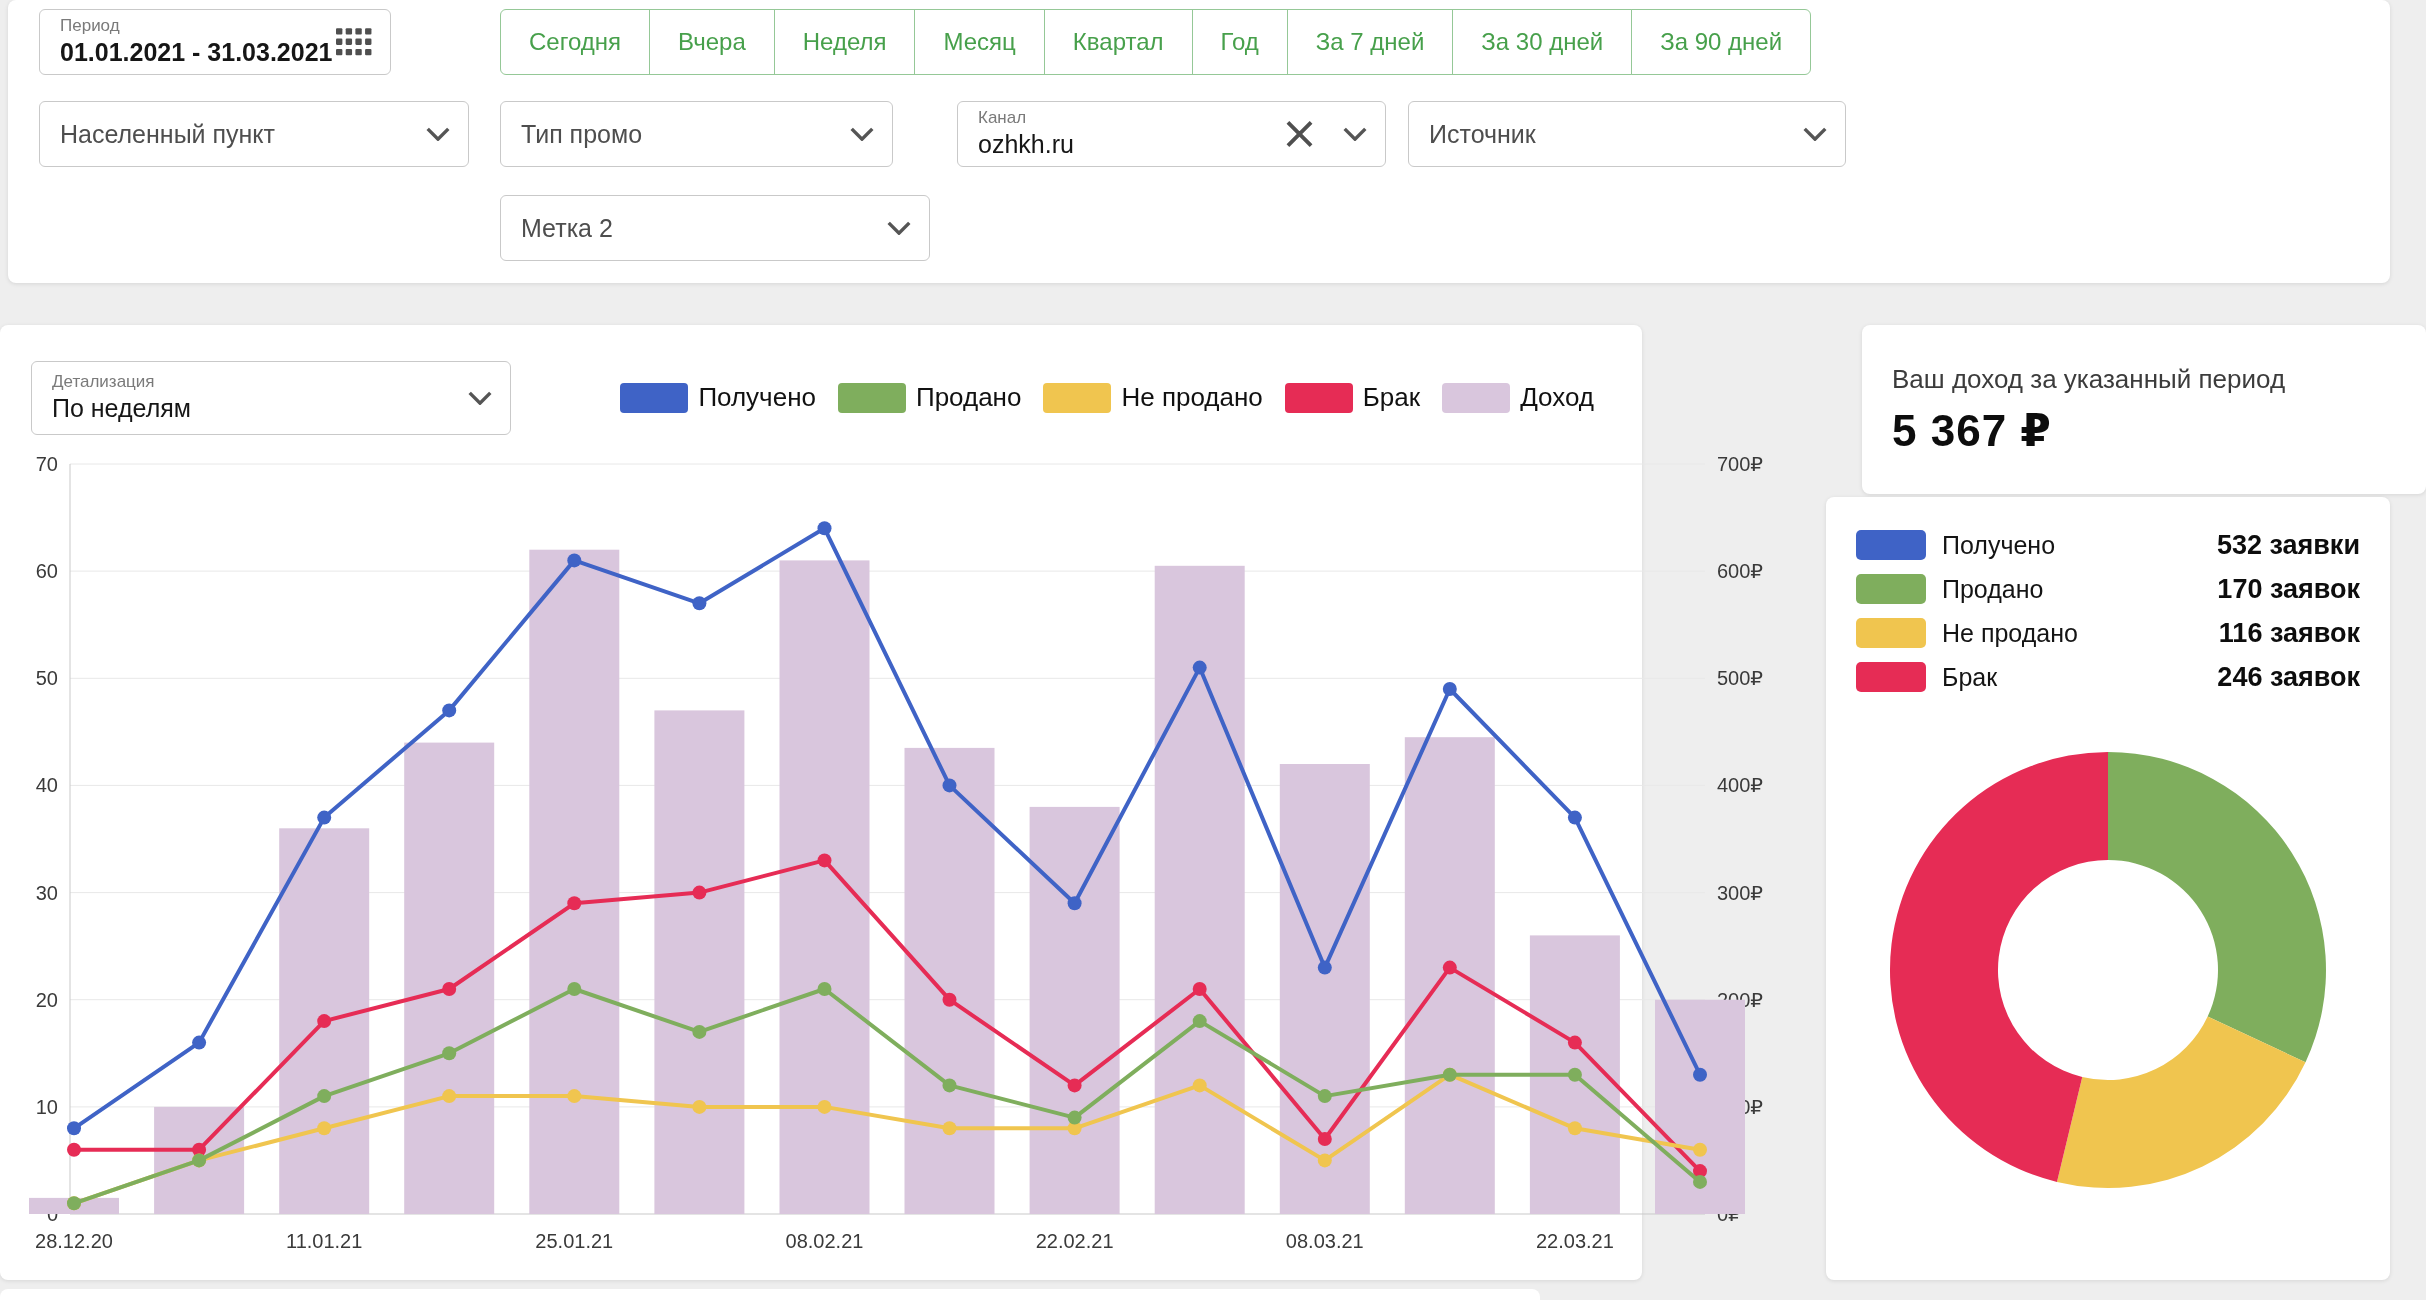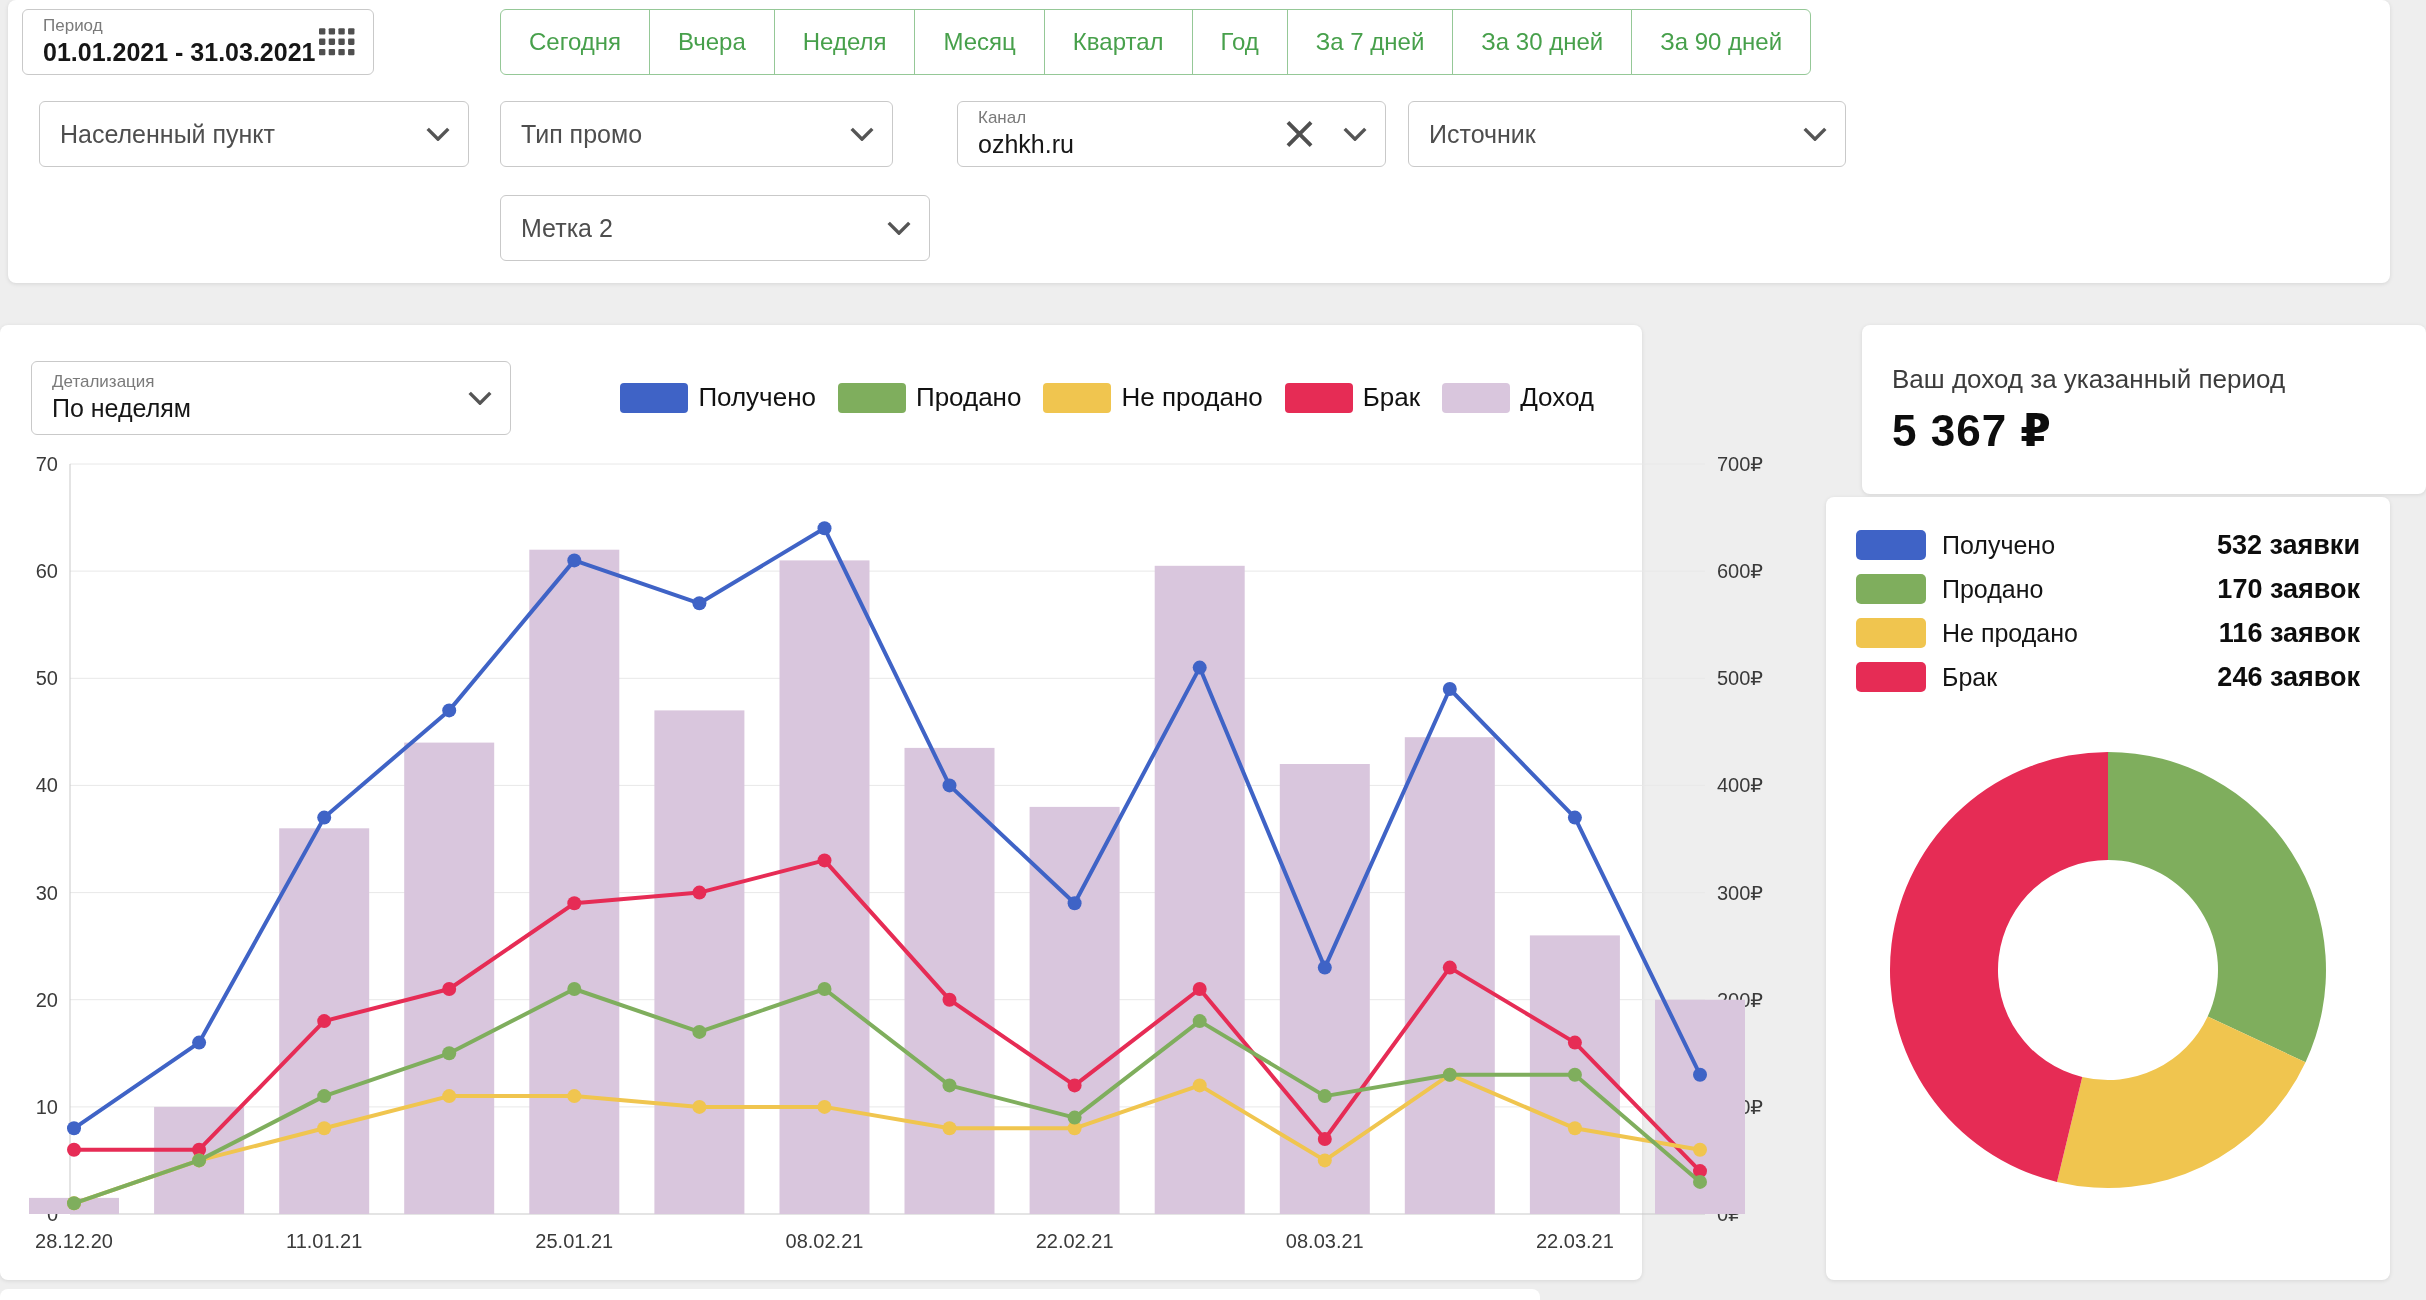--- a/index.html
+++ b/index.html
@@ -11,21 +11,21 @@
   .income-card{left:1826px;top:325px;width:564px;height:169px;padding:39px 30px;margin-left:36px;}
   .stats-card{left:1826px;top:497px;width:564px;height:783px;padding-top:26px;}
   .next-card-strip{position:absolute;left:0;top:1289px;width:1540px;height:11px;background:#fff;border-radius:8px 8px 0 0;}
 
   .field{position:absolute;height:66px;border:1px solid #c9c9c9;border-radius:6px;background:#fff;display:flex;align-items:center;padding:0 20px;cursor:pointer;}
   .field .f-placeholder{font-size:25px;color:#4e4e4e;}
   .field .chev{position:absolute;right:18px;top:50%;transform:translateY(-50%);}
   .stacked{flex-direction:column;align-items:flex-start;justify-content:center;gap:2px;}
   .f-label{font-size:17px;color:#7a7a7a;line-height:1.1;}
   .f-value{font-size:25px;color:#161616;}
-  .period-field{left:14px;top:9px;width:352px;}
+  .period-field{left:31px;top:9px;width:352px;}
   .period-field .f-value{font-weight:700;}
   .cal{position:absolute;right:18px;top:50%;transform:translateY(-50%);}
   .clear-x{position:absolute;right:72px;top:50%;transform:translateY(-50%);}
   .city-select{left:31px;top:101px;width:430px;}
   .promo-select{left:492px;top:101px;width:393px;}
   .channel-select{left:949px;top:101px;width:429px;}
   .source-select{left:1400px;top:101px;width:438px;}
   .tag1-select{left:31px;top:195px;width:430px;}
   .tag2-select{left:492px;top:195px;width:430px;}
 

